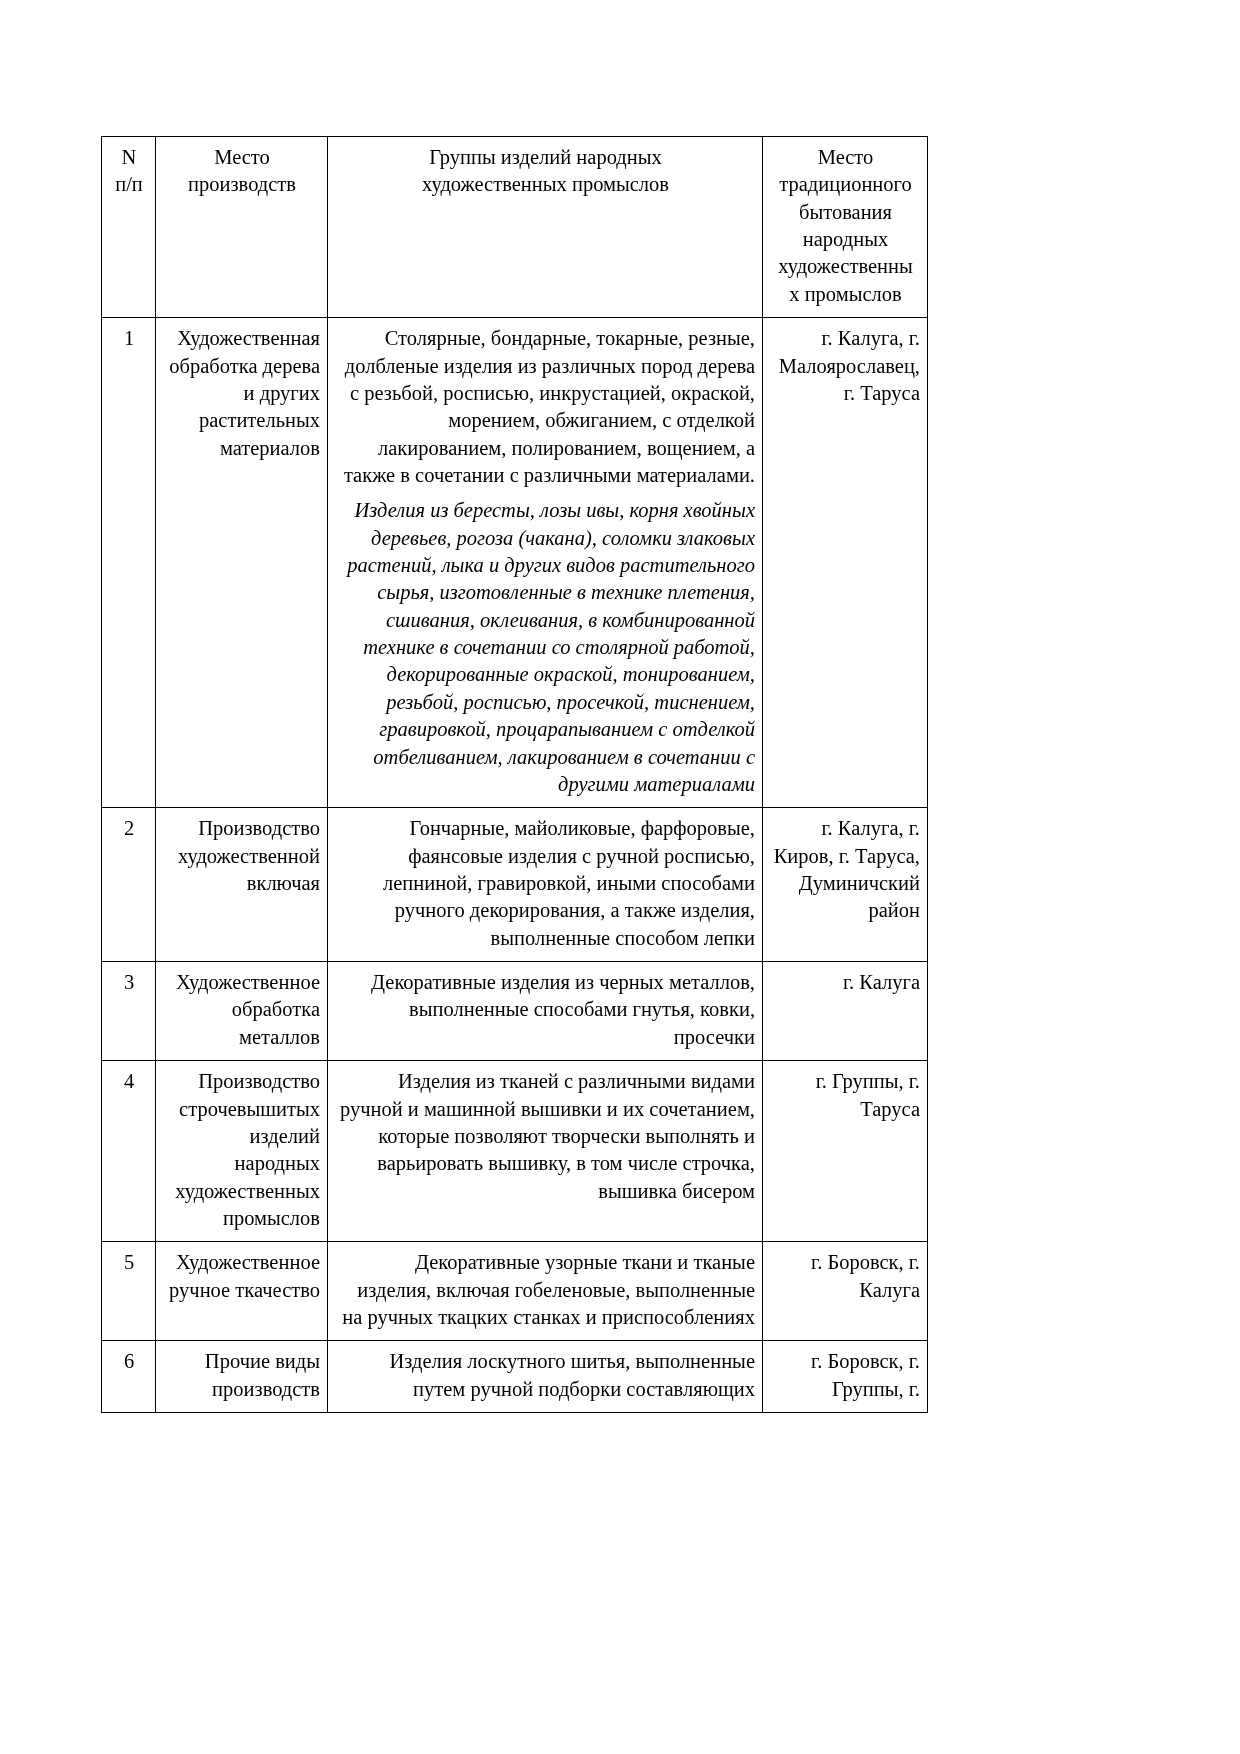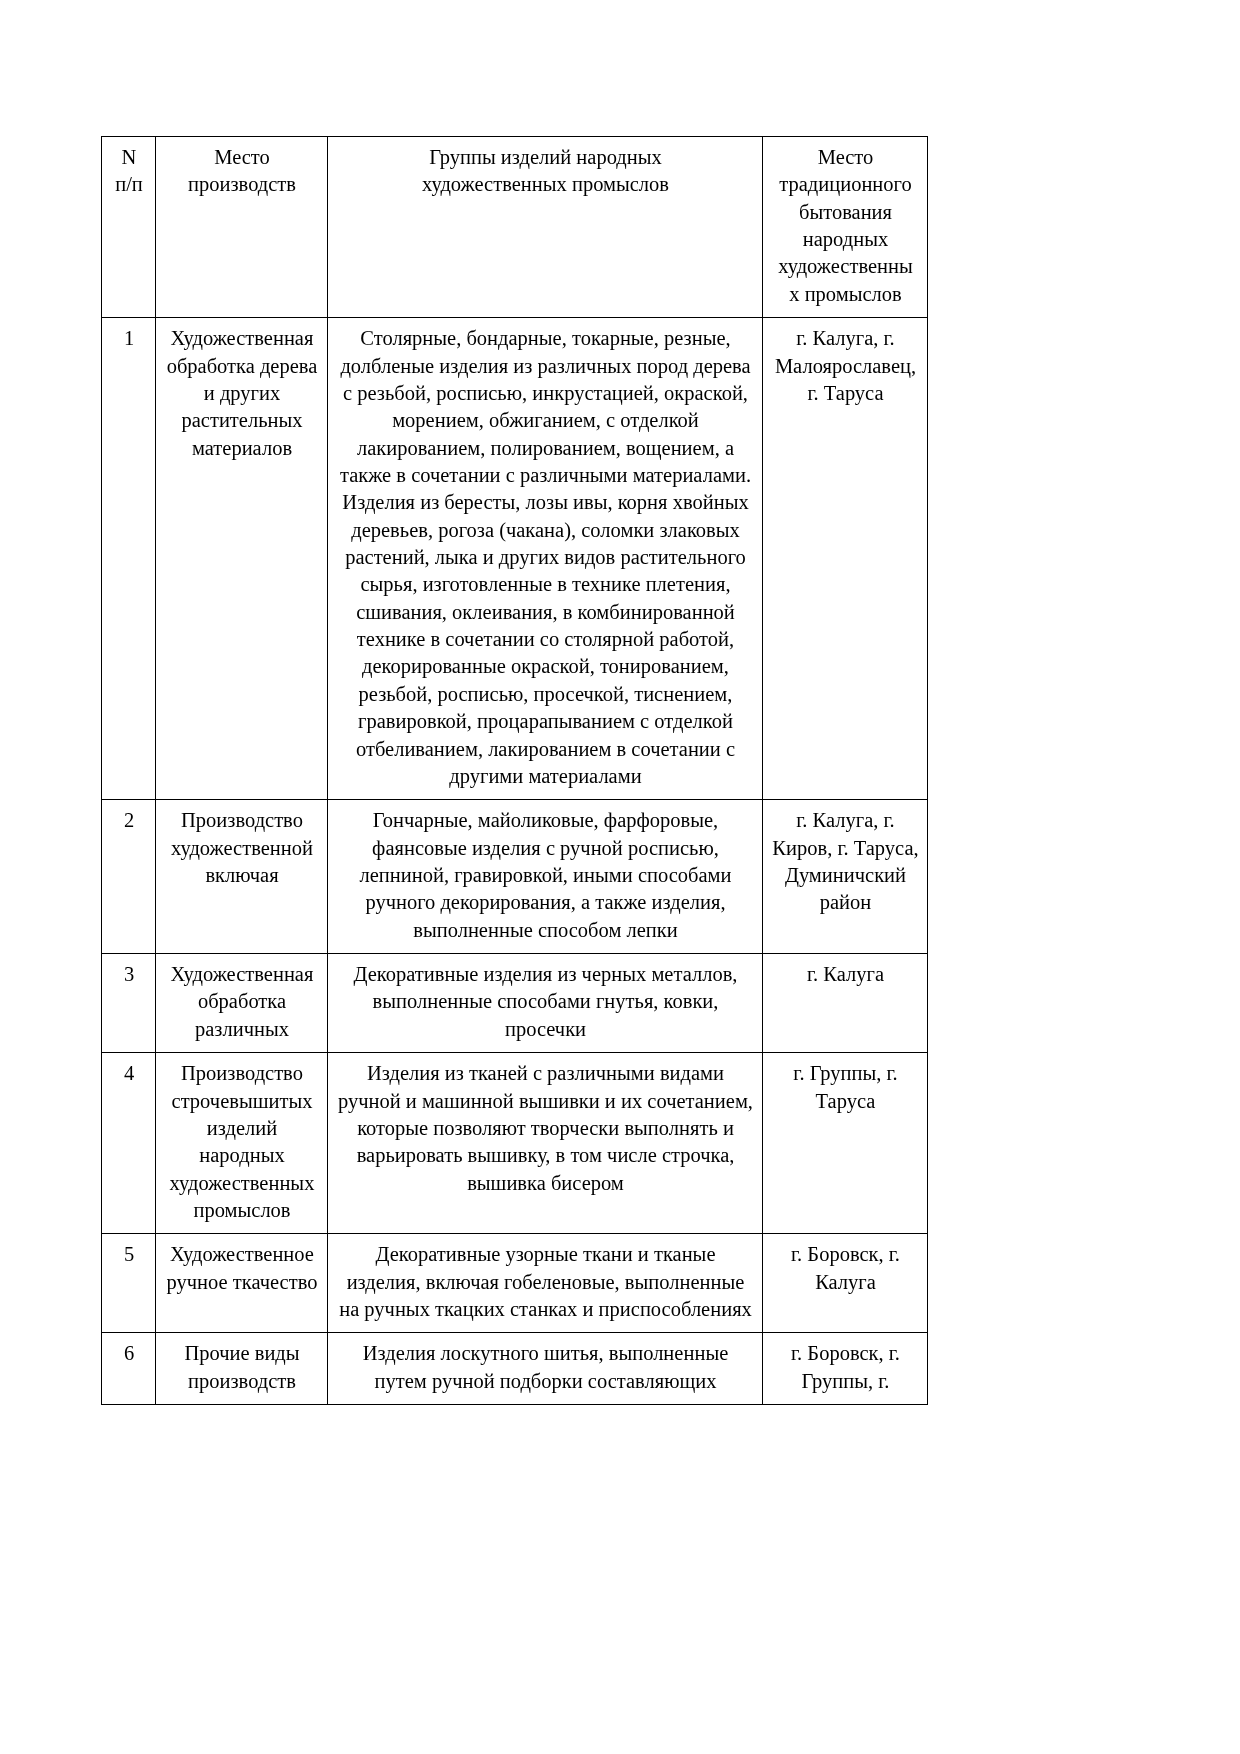--- a/index.html
+++ b/index.html
@@ -71,31 +71,31 @@
   }
 
   
   td.cell-num {
     text-align: center;
     padding-top: 9px;
   }
   td.cell-kind,
   td.cell-group,
   td.cell-place {
-    text-align: center;
+    text-align: right;
   }
 
   .para {
     display: block;
     margin: 0;
     white-space: pre-wrap;
     word-wrap: break-word;
     overflow-wrap: break-word;
   }
-  .para + .para { margin-top: 0; }
+  .para + .para { margin-top: 8px; font-style: italic; }
 
   
   td.cell-kind .para,
   td.cell-place .para {
     word-break: break-word;
   }
 </style>
 </head>
 <body>
 
@@ -154,21 +154,21 @@
             <td class="cell-group">
               <span class="para">Гончарные, майоликовые, фарфоровые, фаянсовые изделия с ручной росписью, лепниной, гравировкой, иными способами ручного декорирования, а также изделия, выполненные способом лепки</span>
             </td>
             <td class="cell-place">
               <span class="para">г. Калуга, г. Киров, г. Таруса, Думиничский район</span>
             </td>
           </tr>
           <tr>
             <td class="cell-num">3</td>
             <td class="cell-kind">
-              <span class="para">Художественная обработка различных</span>
+              <span class="para">Художественное обработка металлов</span>
             </td>
             <td class="cell-group">
               <span class="para">Декоративные изделия из черных металлов, выполненные способами гнутья, ковки, просечки</span>
             </td>
             <td class="cell-place">
               <span class="para">г. Калуга</span>
             </td>
           </tr>
           <tr>
             <td class="cell-num">4</td>

